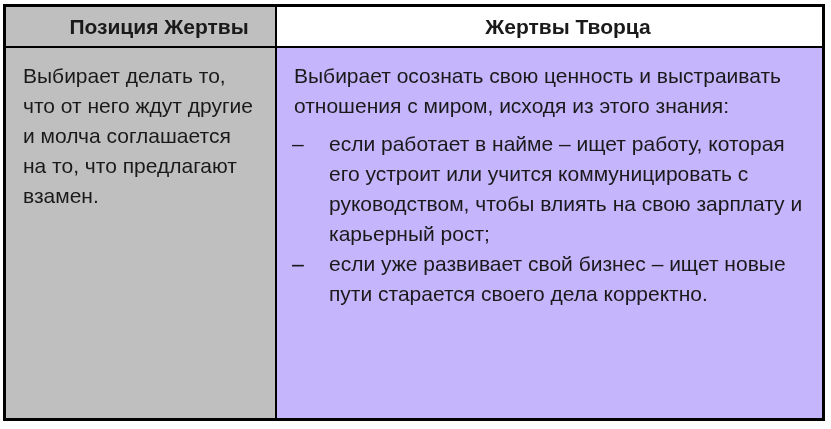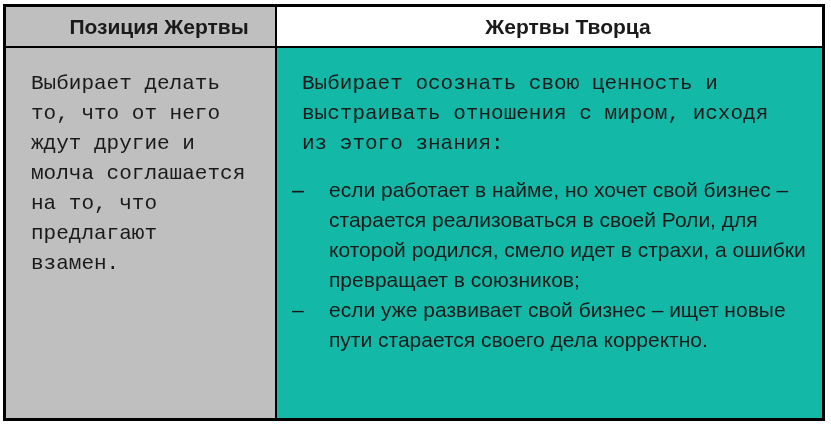--- a/index.html
+++ b/index.html
@@ -40,22 +40,22 @@
     align-items: center;
     justify-content: center;
     font-weight: bold;
     font-size: 21px;
   }
   .body-cell {
     font-size: 21px;
     line-height: 30px;
     padding: 5px 8px 5px 9px;
   }
-  .creator-cell { background: #14b8a6; padding-right: 4px; }
-  .intro-text { margin: 16px; font-family: Liberation Mono, monospace; }
+  .creator-cell { background: #c4b5fd; padding-right: 4px; }
+  .intro-text { margin: 8px; }
   .dash-list {
     margin: 0;
     padding: 0;
     list-style: none;
   }
   .dash-list li {
     position: relative;
     padding-left: 43px;
   }
   .dash-marker {
@@ -76,24 +76,24 @@
 
     <div class="cell col-left body-cell">
       <p class="intro-text">Выбирает делать то, что от него ждут другие и молча соглашается на то, что предлагают взамен.</p>
     </div>
 
     <div class="cell body-cell creator-cell">
       <p class="intro-text">Выбирает осознать свою ценность и выстраивать отношения с миром, исходя из этого знания:</p>
       <ul class="dash-list">
         <li>
           <span class="dash-marker">–</span>
+          <span>если работает в найме – ищет работу, которая его устроит или учится коммуницировать с руководством, чтобы влиять на свою зарплату и карьерный рост;</span>
         </li>
         <li>
           <span class="dash-marker">–</span>
-          <span>если работает в найме, но хочет свой бизнес – старается реализоваться в своей Роли, для которой родился, смело идет в страхи, а ошибки превращает в союзников;</span>
         </li>
         <li>
           <span class="dash-marker">–</span>
           <span>если уже развивает свой бизнес – ищет новые пути старается своего дела корректно.</span>
         </li>
       </ul>
     </div>
 
   </div>
 </div>

